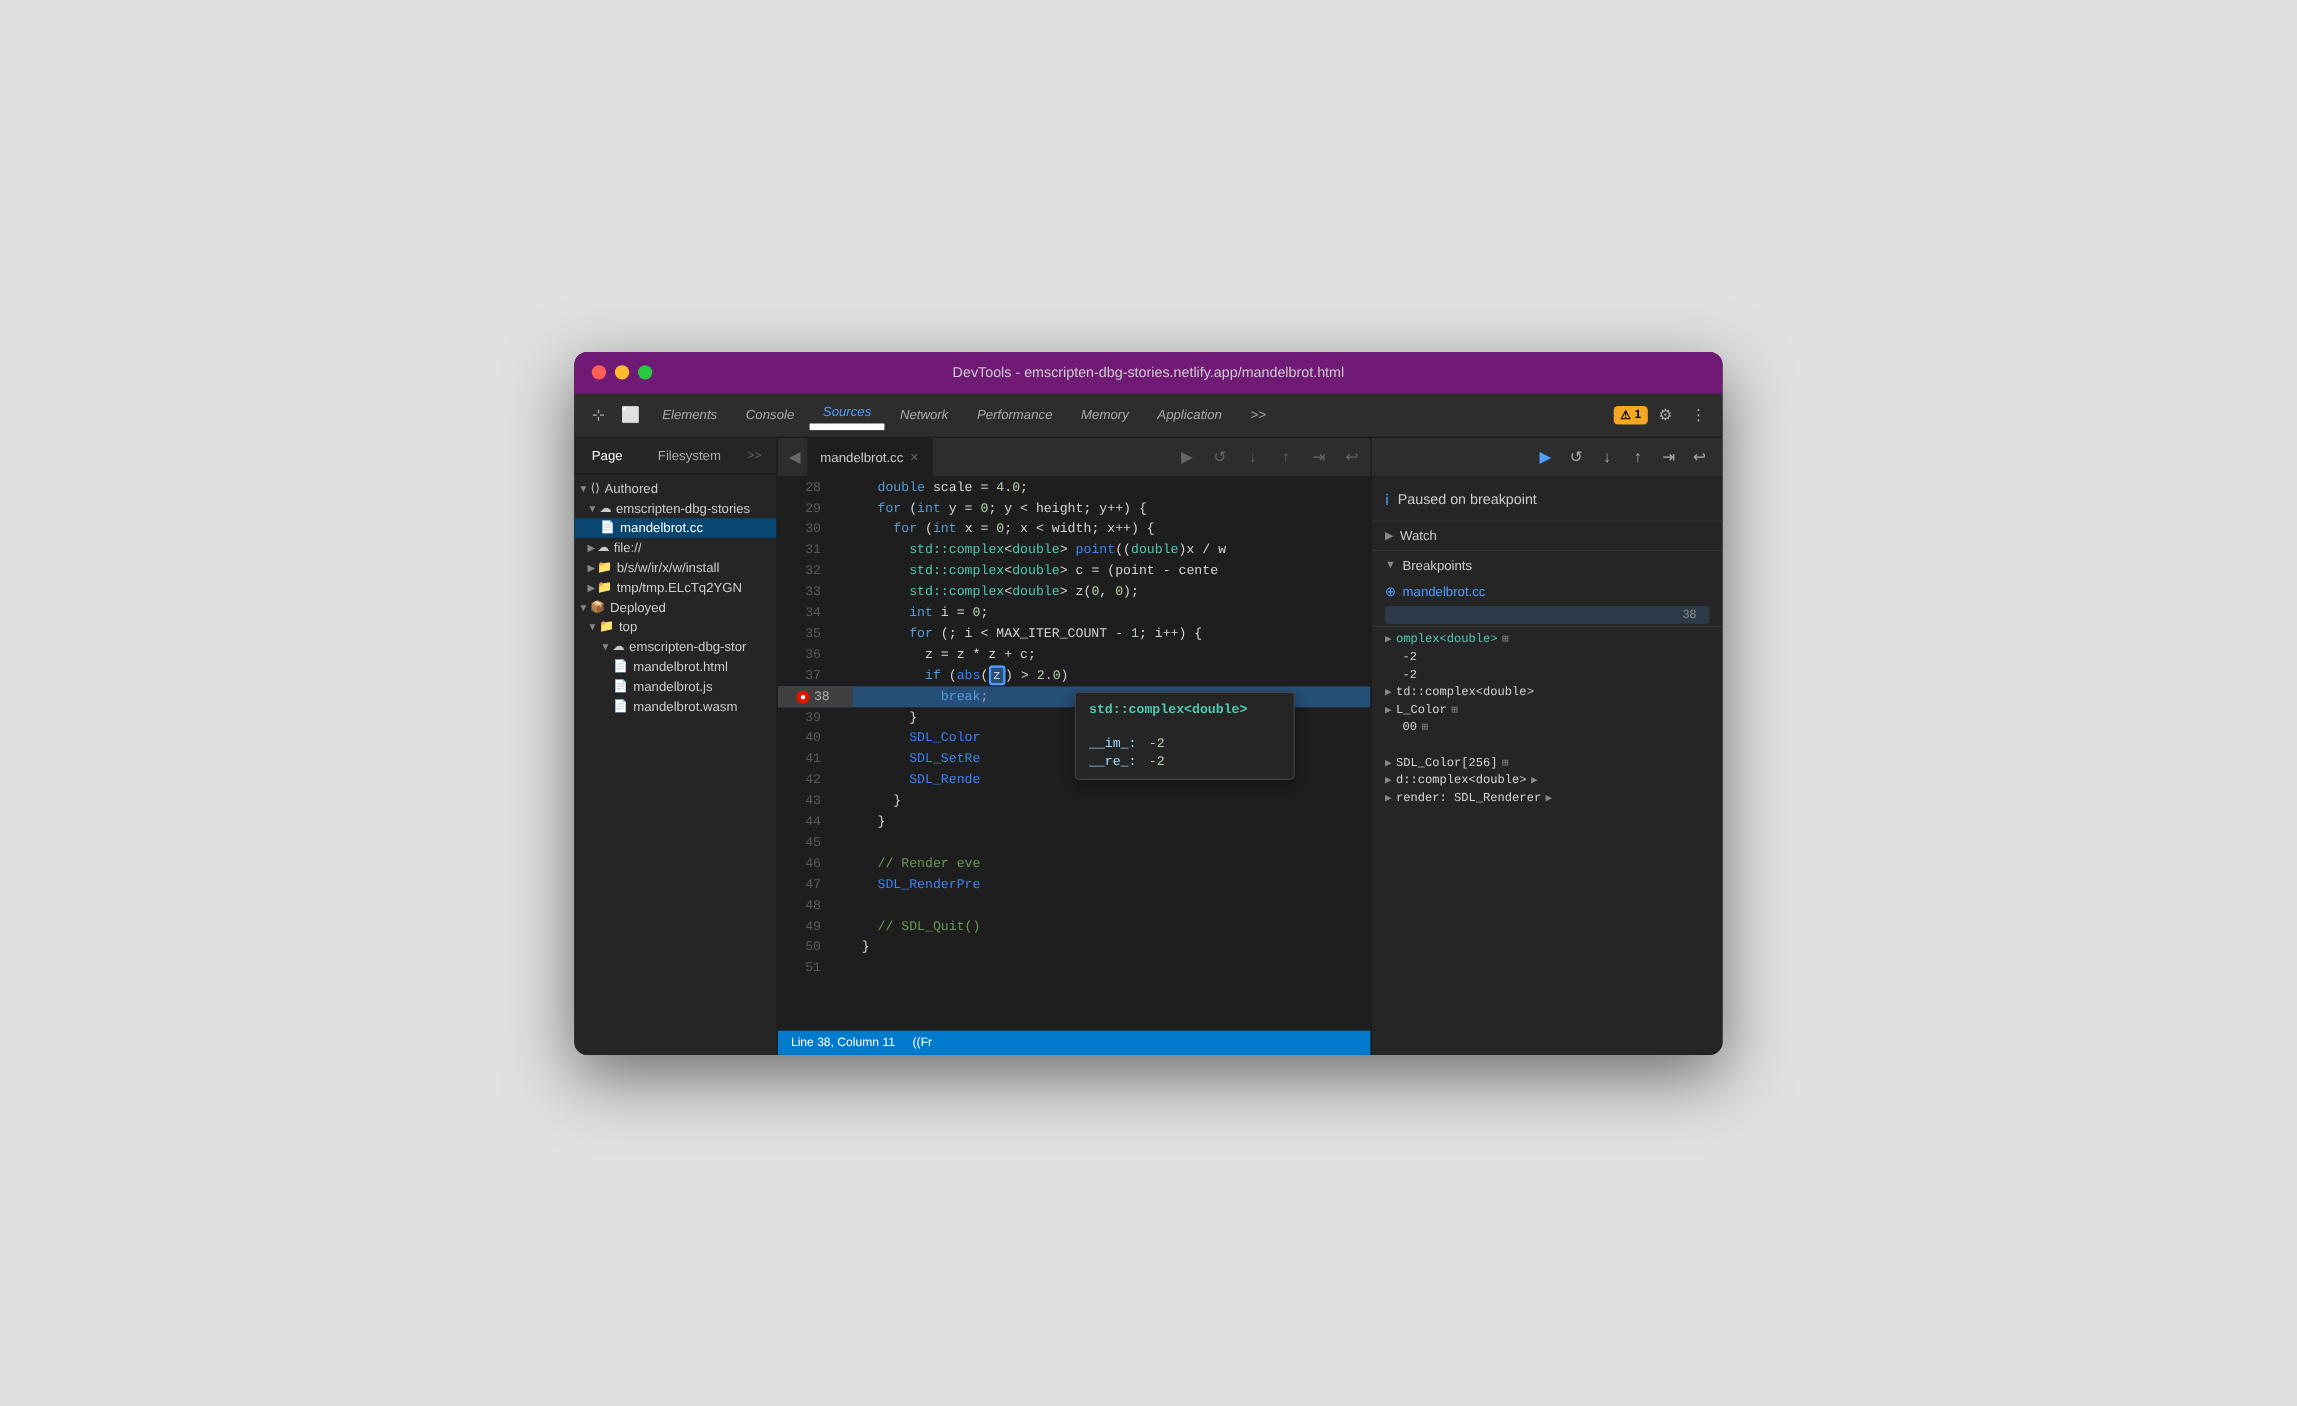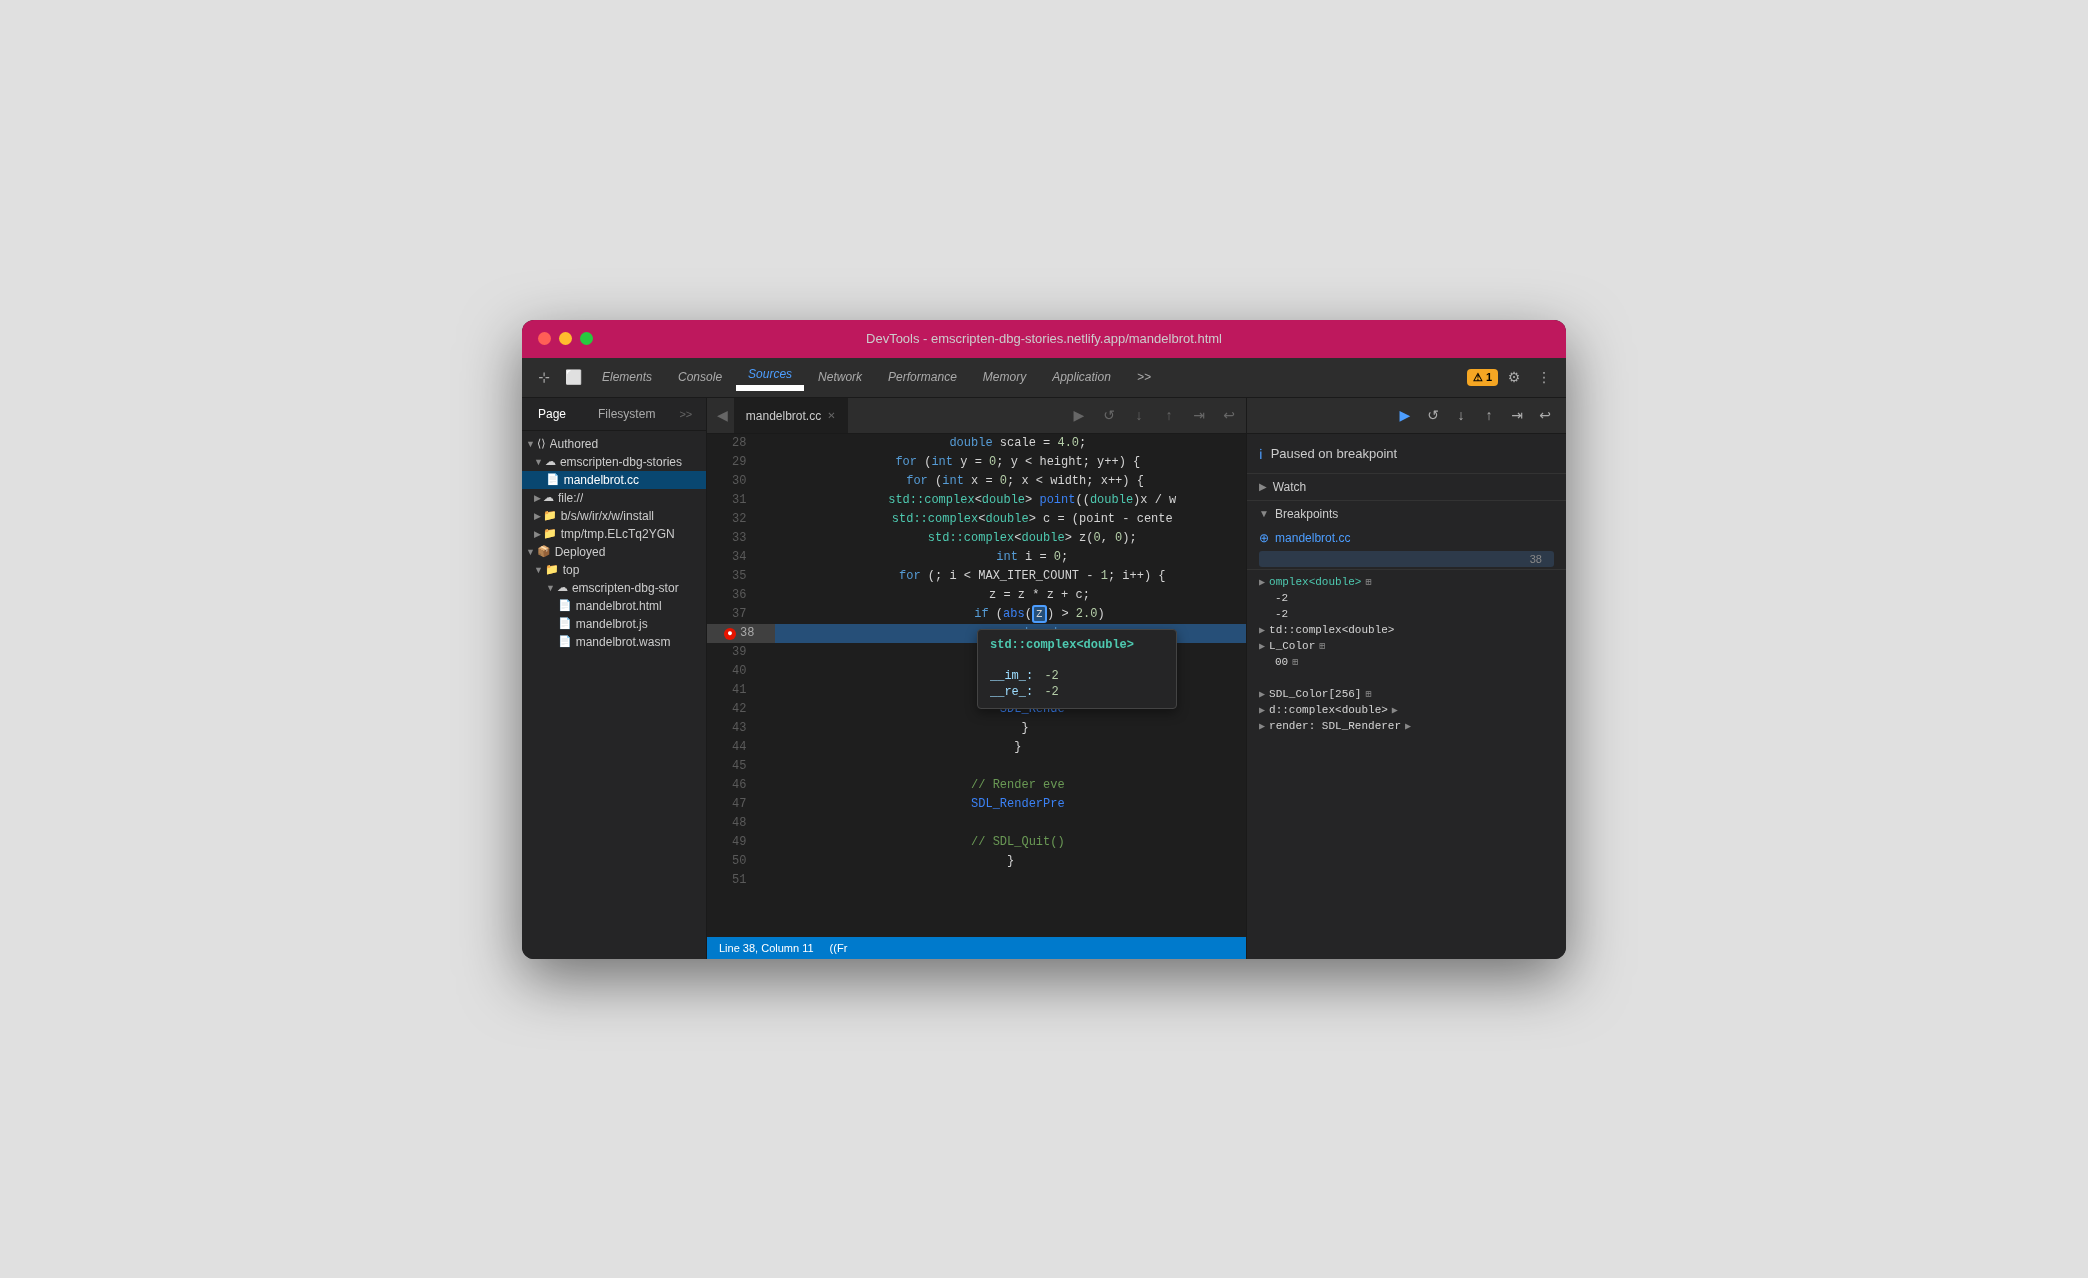--- a/index.html
+++ b/index.html
@@ -15,21 +15,21 @@
       width: 1044px;
       height: 639px;
       background: #1e1e1e;
       border-radius: 12px;
       box-shadow: 0 20px 60px rgba(0,0,0,0.5);
       overflow: hidden;
       display: flex;
       flex-direction: column;
     }
     .titlebar {
-      background: #be185d;
+      background: #701a75;
       height: 38px;
       display: flex;
       align-items: center;
       padding: 0 16px;
       flex-shrink: 0;
       position: relative;
     }
     .traffic-lights {
       display: flex;
       gap: 8px;
@@ -239,21 +239,20 @@
       font-size: 12px;
       line-height: 19px;
     }
     .code-line {
       color: #d4d4d4;
       white-space: pre;
       padding: 0 8px;
       vertical-align: top;
       font-size: 12px;
       line-height: 19px;
-      text-align: center;
     }
     .kw { color: #569cd6; }
     .type { color: #4ec9b0; }
     .num { color: #b5cea8; }
     .cmt { color: #6a9955; }
     .fn { color: #3b82f6; }
     .bp-marker {
       background: #e51400;
       color: #fff;
       border-radius: 50%;

